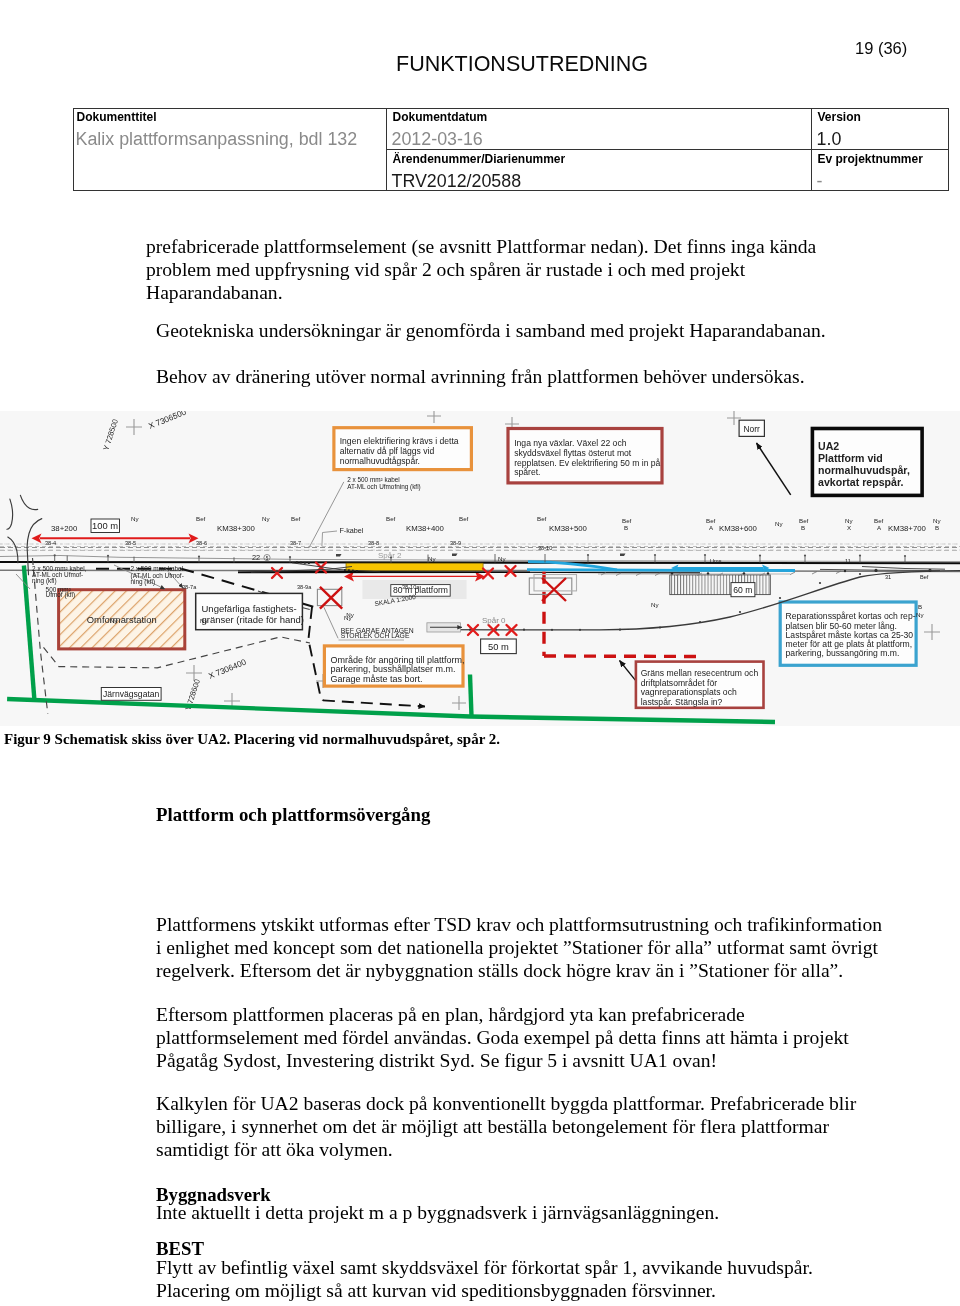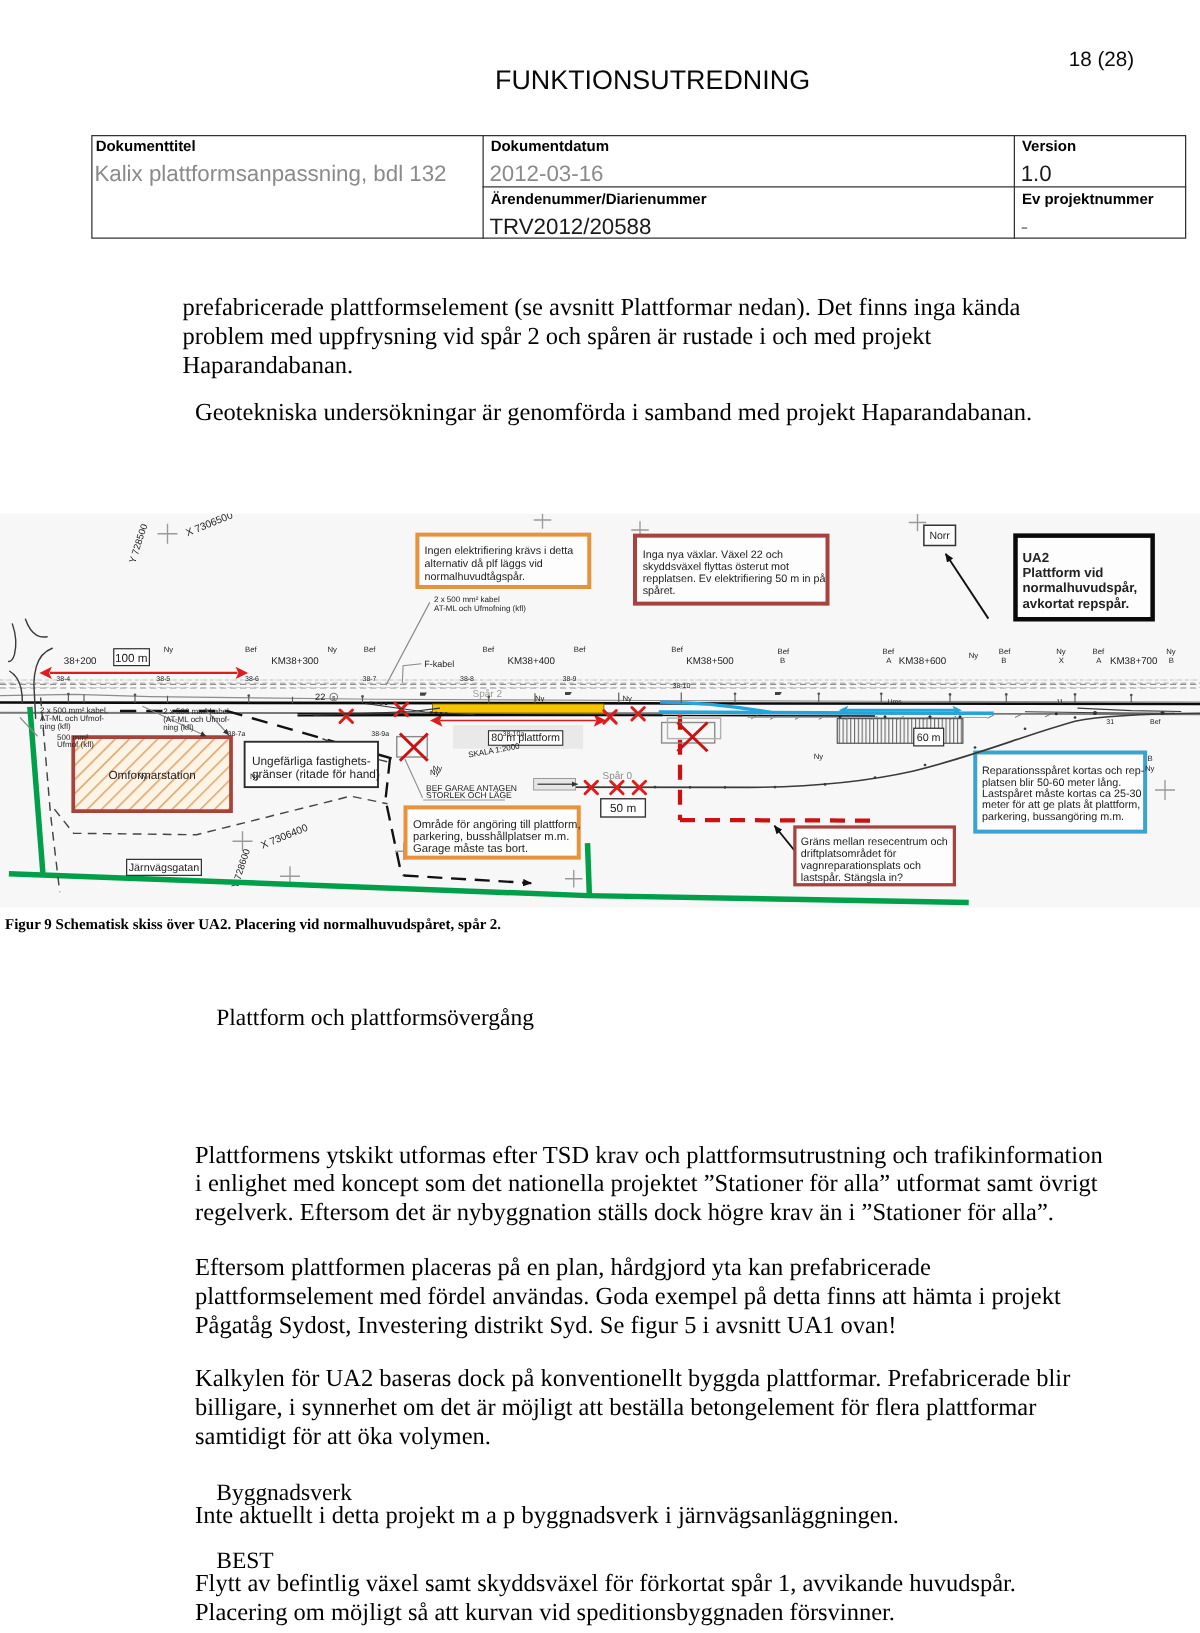--- a/index.html
+++ b/index.html
@@ -17,35 +17,35 @@
   .doctable{position:absolute;left:72.5px;top:107.5px;width:876px;height:83px;}
   .dt-border{position:absolute;inset:0;border:1px solid #333;box-sizing:border-box;}
   .dt-vline{position:absolute;width:1px;background:#333;}
   .dt-hline{position:absolute;height:1px;background:#333;}
   .dt-lbl{position:absolute;font-family:"Liberation Sans",sans-serif;font-weight:bold;font-size:12px;color:#000;white-space:nowrap;}
   .dt-val{position:absolute;font-family:"Liberation Sans",sans-serif;font-size:17.85px;color:#8a8a8a;white-space:nowrap;}
   .dt-val.dark{color:#1a1a1a;}
 
   
   .para{position:absolute;font-family:"Liberation Serif",serif;font-size:19.6px;line-height:23.2px;color:#000;text-align:left;}
-  .bold{font-weight:normal;margin-left:17px;}
-  .caption{position:absolute;font-family:"Liberation Serif",serif;font-weight:bold;font-size:12px;line-height:22px;color:#000;white-space:nowrap;}
+  .bold{font-weight:bold;}
+  .caption{position:absolute;font-family:"Liberation Serif",serif;font-weight:bold;font-size:15px;line-height:22px;color:#000;white-space:nowrap;}
 
   
   .figure{position:absolute;left:0;top:411px;width:960px;height:315px;background:#f7f7f7;}
   .figure svg{display:block;}
   .fg-txt{font-family:"Liberation Sans",sans-serif;fill:#222;}
 </style>
 </head>
 <body>
 
 <div class="page">
 
   <div class="hdr-title">FUNKTIONSUTREDNING</div>
-  <div class="hdr-page">18 (28)</div>
+  <div class="hdr-page">19 (36)</div>
 
   <div class="doctable">
     <div class="dt-border"></div>
     <div class="dt-vline" style="left:313px;top:0;height:83px"></div>
     <div class="dt-vline" style="left:738.5px;top:0;height:83px"></div>
     <div class="dt-hline" style="left:313px;width:563px;top:41.5px"></div>
 
     <div class="dt-lbl" style="left:4px;top:2px">Dokumenttitel</div>
     <div class="dt-val" style="left:3px;top:21px">Kalix plattformsanpassning, bdl 132</div>
     <div class="dt-lbl" style="left:320px;top:2px">Dokumentdatum</div>
@@ -53,20 +53,21 @@
     <div class="dt-lbl" style="left:320px;top:44.5px">Ärendenummer/Diarienummer</div>
     <div class="dt-val dark" style="left:319px;top:63px">TRV2012/20588</div>
     <div class="dt-lbl" style="left:745px;top:2px">Version</div>
     <div class="dt-val dark" style="left:744px;top:21px">1.0</div>
     <div class="dt-lbl" style="left:745px;top:44.5px">Ev projektnummer</div>
     <div class="dt-val" style="left:744px;top:63px">-</div>
   </div>
 
   <div class="para" style="left:146px;top:235px;width:730px">prefabricerade plattformselement (se avsnitt Plattformar nedan). Det finns inga kända problem med uppfrysning vid spår 2 och spåren är rustade i och med projekt Haparandabanan.</div>
   <div class="para" style="left:156px;top:319px;width:730px">Geotekniska undersökningar är genomförda i samband med projekt Haparandabanan.</div>
+  <div class="para" style="left:156px;top:365px;width:730px">Behov av dränering utöver normal avrinning från plattformen behöver undersökas.</div>
 
   <div class="figure">
     <svg width="960" height="315" viewBox="0 0 960 315">
       <defs>
         <pattern id="hatchOrange" width="8" height="8" patternTransform="rotate(45)" patternUnits="userSpaceOnUse">
           <rect width="8" height="8" fill="#fdf4e6"></rect>
           <line x1="0" y1="0" x2="0" y2="8" stroke="#dca268" stroke-width="2.4"></line>
         </pattern>
         <pattern id="hatchVert" width="3.05" height="8" patternUnits="userSpaceOnUse">
           <line x1="0.5" y1="0" x2="0.5" y2="8" stroke="#4a4a4a" stroke-width="0.75"></line>

